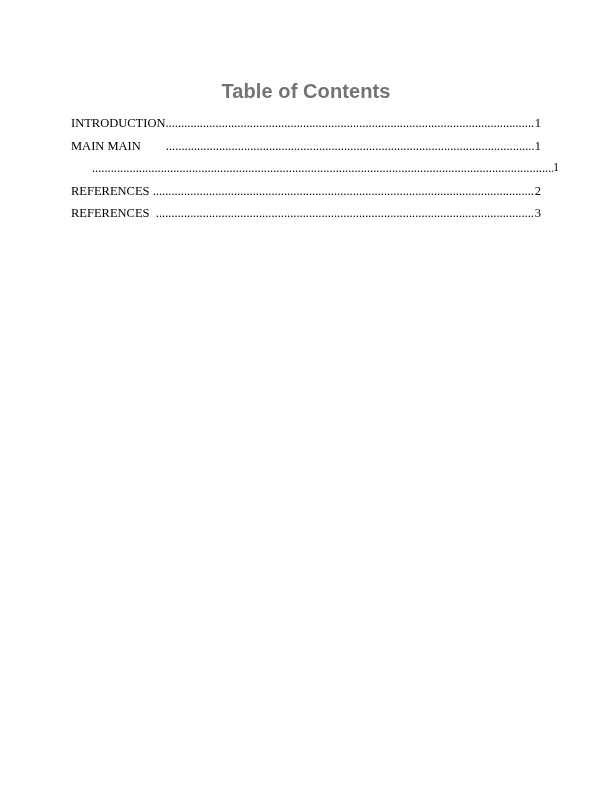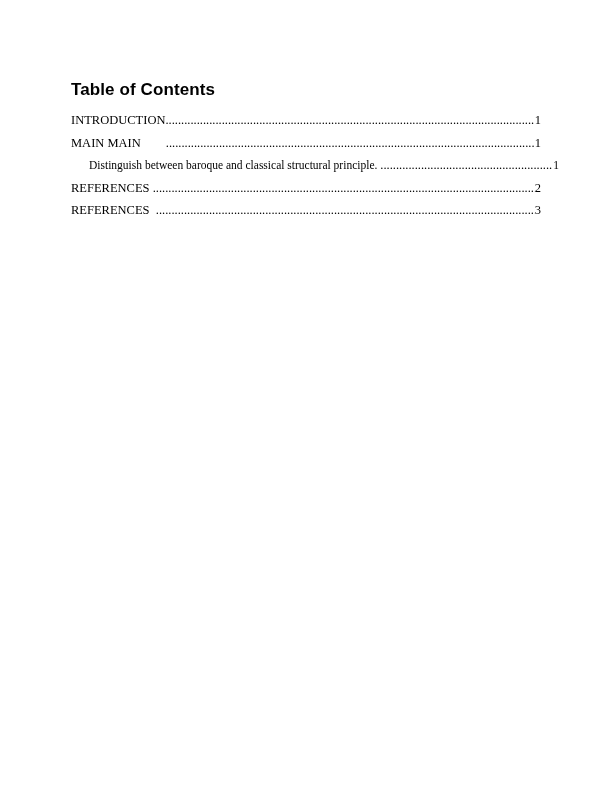--- a/index.html
+++ b/index.html
@@ -24,29 +24,30 @@
     background: #ffffff;
   }
   .content {
     position: absolute;
     left: 71px;
     top: 80px;
     width: 470px;
   }
   .toc-title {
     font-family: "Liberation Sans", sans-serif;
-    font-size: 17px;
+    font-size: 20px;
     font-weight: bold;
-    color: #000000;
+    color: #737373;
     margin: 0 0 14px 0;
     letter-spacing: 0.1px;
+    text-align: center;
   }
   .toc-entry {
     display: flex;
-    align-items: flex-end;
+    align-items: flex-start;
     font-family: "Liberation Serif", serif;
     font-size: 12.5px;
     line-height: 1.0;
     margin-bottom: 10px;
     white-space: nowrap;
     width: 100%;
   }
   .toc-entry.level-2 {
     padding-left: 18px;
     font-size: 11.5px;
@@ -88,21 +89,20 @@
     </div>
 
     <div class="toc-entry level-1">
       <span class="toc-label">MAIN MAIN</span>
       <span class="toc-gap">&nbsp;&nbsp;&nbsp;&nbsp;&nbsp;&nbsp;&nbsp;&nbsp;</span>
       <span class="toc-leader">................................................................................................................................................................</span>
       <span class="toc-page">1</span>
     </div>
 
     <div class="toc-entry level-2">
-      <span class="toc-label">Distinguish between baroque and classical structural principle.</span>
       <span class="toc-gap">&nbsp;</span>
       <span class="toc-leader">................................................................................................................................................................</span>
       <span class="toc-page">1</span>
     </div>
 
     <div class="toc-entry level-1">
       <span class="toc-label">REFERENCES</span>
       <span class="toc-gap">&nbsp;</span>
       <span class="toc-leader">................................................................................................................................................................</span>
       <span class="toc-page">2</span>

